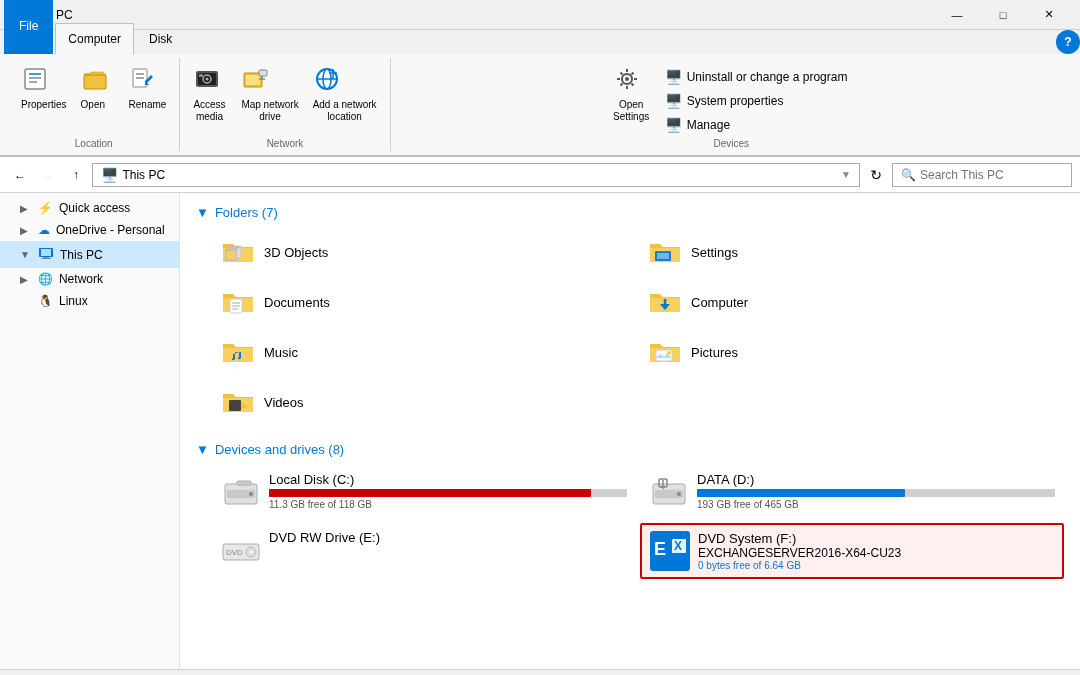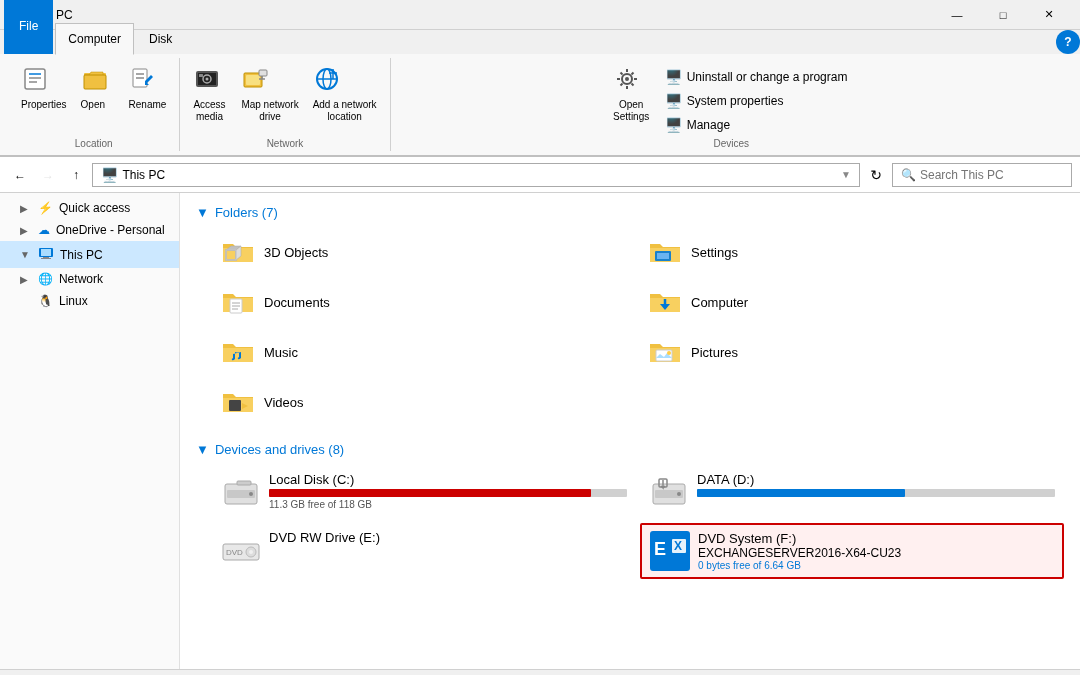--- a/index.html
+++ b/index.html
@@ -562,20 +562,21 @@
           <rect x="6" y="18" width="28" height="8" rx="1" fill="#c8c8c8"></rect>
           <circle cx="30" cy="22" r="2" fill="#888"></circle>
           <path d="M14 8 L14 16 L12 14 M14 16 L16 14" stroke="#888" stroke-width="1.5" fill="none"></path>
           <rect x="10" y="7" width="8" height="8" rx="1" fill="none" stroke="#888" stroke-width="1.5"></rect>
         </svg>
         <div class="drive-info">
           <div class="drive-name">DATA (D:)</div>
           <div class="drive-bar-container">
             <div class="drive-bar-fill" style="width:58%"></div>
           </div>
+          <div class="drive-free">193 GB free of 465 GB</div>
         </div>
       </div>
 
       <div class="drive-item">
         <svg width="40" height="40" viewBox="0 0 40 40">
           <rect x="2" y="14" width="36" height="16" rx="2" fill="#e8e8e8" stroke="#aaa"></rect>
           <text x="5" y="25" font-size="8" fill="#888" font-family="Arial">DVD</text>
           <circle cx="30" cy="22" r="5" fill="#ddd" stroke="#bbb"></circle>
           <circle cx="30" cy="22" r="2" fill="#f0f0f0"></circle>
         </svg>

